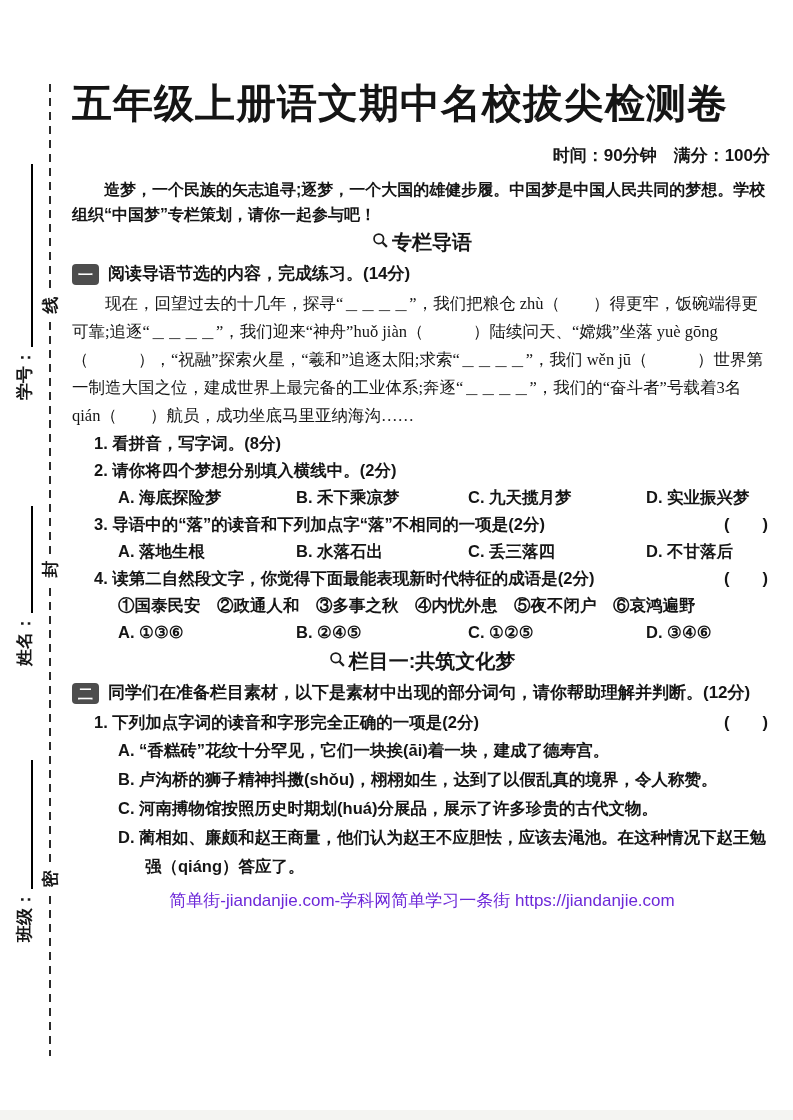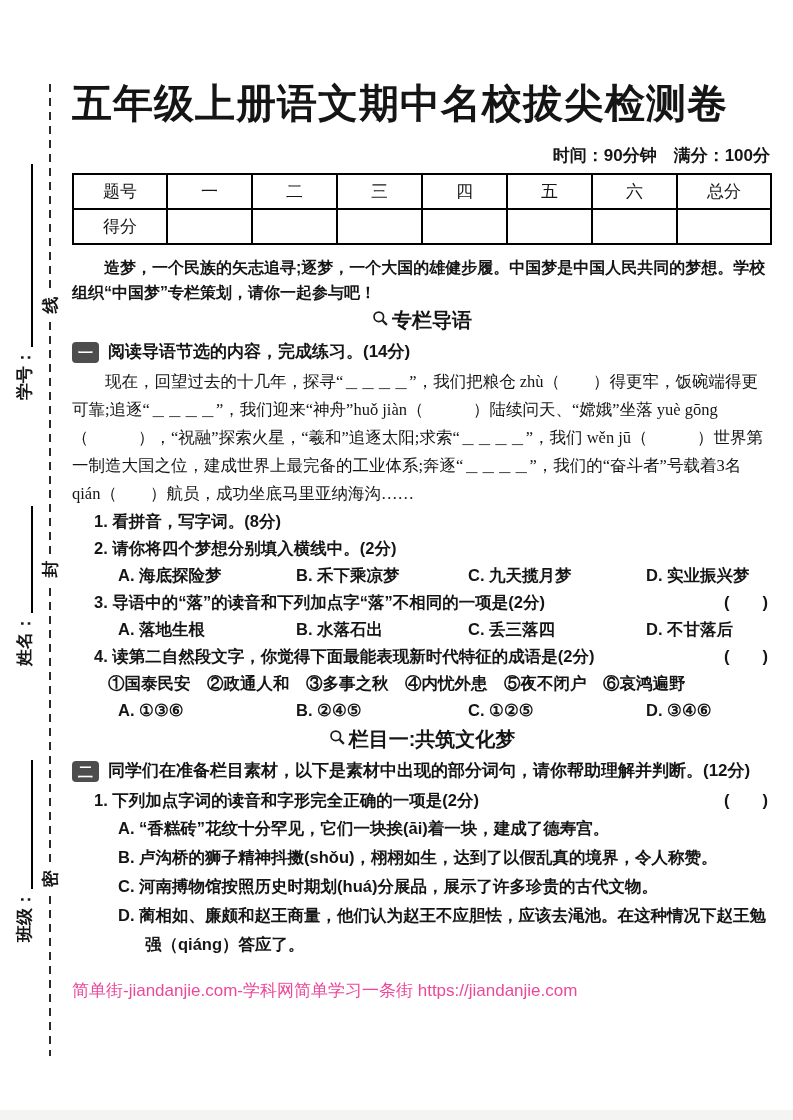--- a/index.html
+++ b/index.html
@@ -40,25 +40,25 @@
 
   .passage p{font-family:"Liberation Serif",serif;font-size:16.5px;line-height:28px;
     text-indent:2em;margin:0;}
 
   .q{font-weight:bold;font-size:16.5px;line-height:27px;margin-left:22px;}
   .q-row{display:flex;justify-content:space-between;align-items:baseline;
     margin-left:22px;font-weight:bold;font-size:16.5px;line-height:27px;gap:25px;}
   .bracket{margin-right:4px;white-space:pre;}
   .opts4{display:grid;grid-template-columns:178px 172px 178px 1fr;
     margin-left:46px;font-weight:bold;font-size:16.5px;line-height:27px;}
-  .idioms{margin-left:36px;font-weight:bold;font-size:16.5px;line-height:27px;}
+  .idioms{margin-left:46px;font-weight:bold;font-size:16.5px;line-height:27px;}
   .opt-line{margin-left:46px;padding-left:27px;text-indent:-27px;
     font-weight:bold;font-size:16.5px;line-height:29px;}
 
-  .footer{text-align:left;color:#ec4899;font-size:17px;margin-top:20px;}
+  .footer{text-align:center;color:#6d28d9;font-size:17px;margin-top:8px;}
   .bottom-strip{position:absolute;left:0;bottom:0;width:793px;height:10px;background:#f4f4f2;}
 
   .mag-icon{flex:0 0 auto;display:inline-block;}
 </style>
 </head>
 <body>
 
 <div class="seal-line"></div>
 <div class="seal-char" style="top:292px;">线</div>
 <div class="seal-char" style="top:556px;">封</div>
@@ -76,44 +76,20 @@
   <span>班级：</span>
   <span class="wline"></span>
 </div>
 
 <div class="content">
 
   <h1 class="exam-title">五年级上册语文期中名校拔尖检测卷</h1>
 
   <div class="meta">时间：90分钟　满分：100分</div>
 
-  <table class="score">
-    <tbody>
-        <tr>
-      <td class="lbl">题号</td>
-      <td>一</td>
-      <td>二</td>
-      <td>三</td>
-      <td>四</td>
-      <td>五</td>
-      <td>六</td>
-      <td class="total">总分</td>
-    </tr>
-    <tr>
-      <td class="lbl">得分</td>
-      <td></td>
-      <td></td>
-      <td></td>
-      <td></td>
-      <td></td>
-      <td></td>
-      <td class="total"></td>
-    </tr>
-  </tbody>
-    </table>
 
   <p class="intro">造梦，一个民族的矢志追寻;逐梦，一个大国的雄健步履。中国梦是中国人民共同的梦想。学校组织“中国梦”专栏策划，请你一起参与吧！</p>
 
   <div class="centerline">
     <span class="mag-icon">
       <svg width="17" height="17" viewBox="0 0 20 20">
           <circle cx="8" cy="8" r="5.6" fill="none" stroke="#1c1c1c" stroke-width="2"></circle>
           <line x1="12.4" y1="12.4" x2="17.5" y2="17.5" stroke="#1c1c1c" stroke-width="2.6"></line>
         </svg>
     </span>

